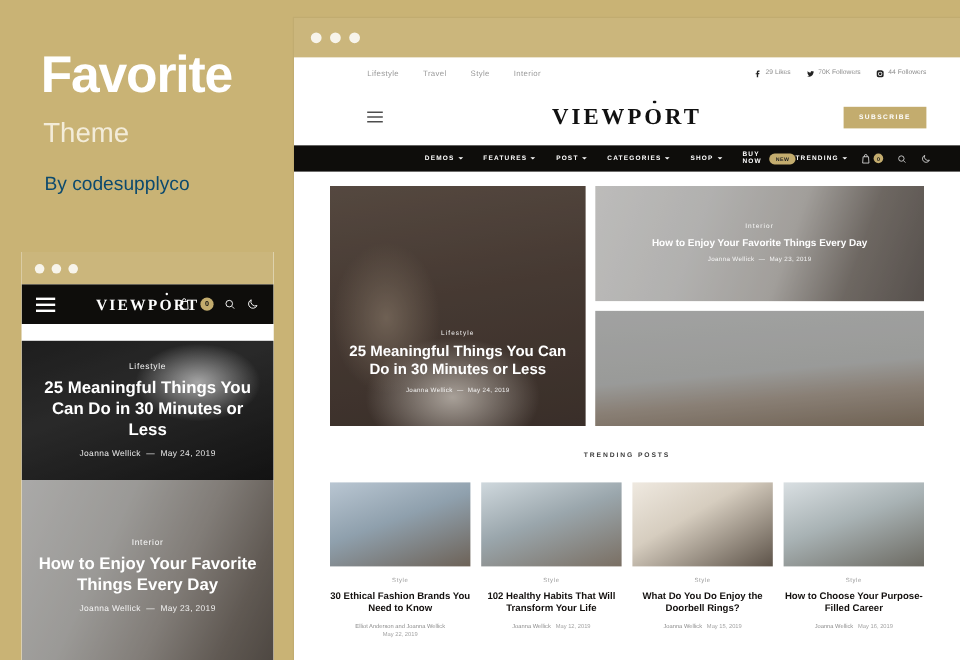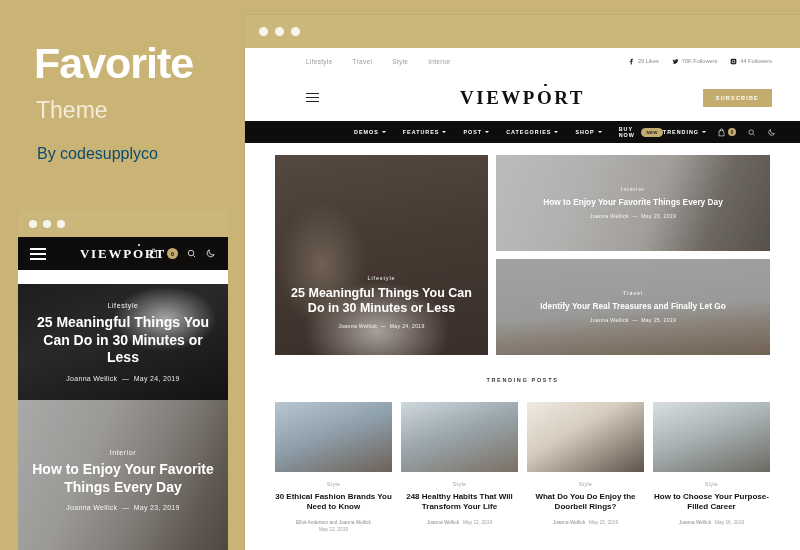--- a/index.html
+++ b/index.html
@@ -321,48 +321,39 @@
             <div class="ctitle">How to Enjoy Your Favorite Things Every Day</div>
             <div class="byline">
               <span>Joanna Wellick</span>
               &nbsp;—&nbsp;
               <span>May 23, 2019</span>
             </div>
           </div>
         </div>
         <div class="card hero-sm ph3">
           <div class="ovl"></div>
-          <div class="meta">
-            <div class="cat">Travel</div>
-            <div class="ctitle">Identify Your Real Treasures and Finally Let Go</div>
-            <div class="byline">
-              <span>Joanna Wellick</span>
-              &nbsp;—&nbsp;
-              <span>May 25, 2019</span>
-            </div>
-          </div>
         </div>
       </div>
     </div>
 
     <div id="trending-head">TRENDING POSTS</div>
     <div id="trending">
       <div class="tcard">
         <div class="tthumb t1"></div>
         <div class="tcat">Style</div>
         <div class="ttitle">30 Ethical Fashion Brands You Need to Know</div>
         <div class="tby">
           <span class="nm">Elliot Anderson and Joanna Wellick</span><br>
           <span>May 22, 2019</span>
         </div>
       </div>
       <div class="tcard">
         <div class="tthumb t2"></div>
         <div class="tcat">Style</div>
-        <div class="ttitle">248 Healthy Habits That Will Transform Your Life</div>
+        <div class="ttitle">102 Healthy Habits That Will Transform Your Life</div>
         <div class="tby">
           <span class="nm">Joanna Wellick</span>
           &nbsp;&nbsp;<span>May 12, 2019</span>
         </div>
       </div>
       <div class="tcard">
         <div class="tthumb t3"></div>
         <div class="tcat">Style</div>
         <div class="ttitle">What Do You Do Enjoy the Doorbell Rings?</div>
         <div class="tby">

